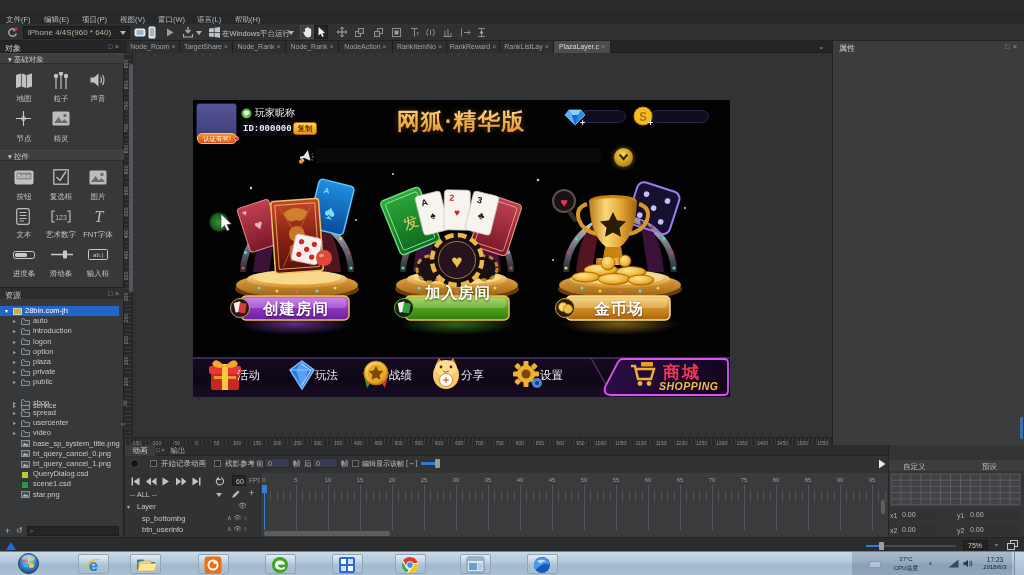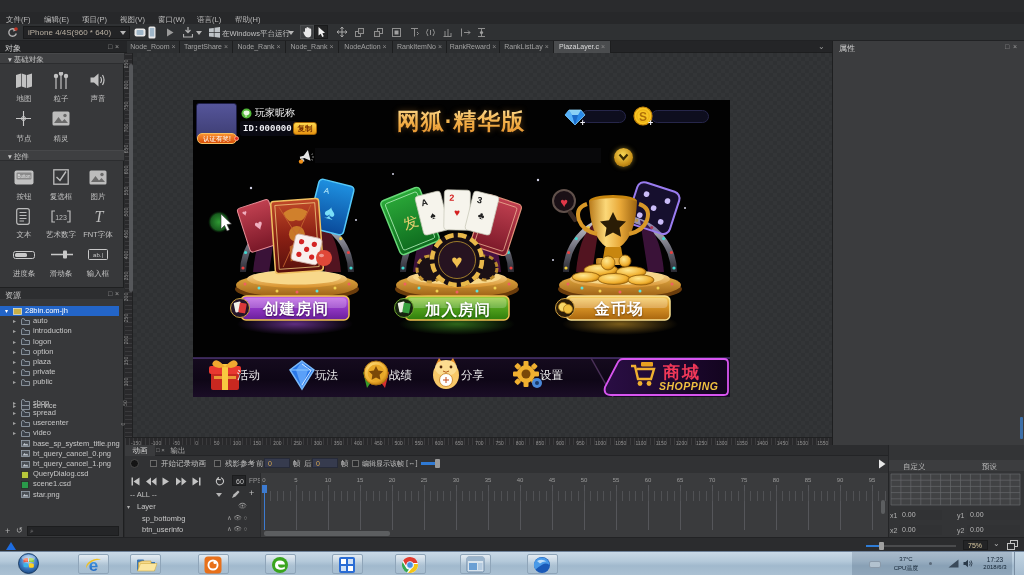--- a/index.html
+++ b/index.html
@@ -1220,21 +1220,21 @@
         </g>
         <circle cx="4" cy="12.6" r="2.2" fill="#f09018"></circle>
         <path d="M14.5 5.5 L16 4.8 M15 8 L17 8 M14.5 10.5 L16 11.2" stroke="#909090" stroke-width="0.9"></path>
       </svg>
   <div class="abs" style="left:421px;top:48px;width:19px;height:19px;border-radius:50%;background:radial-gradient(circle at 45% 35%, #f8d855, #c89018 60%, #7a5608);box-shadow:0 0 5px rgba(240,200,60,0.5)"></div>
   <svg class="abs" style="left:425px;top:53px" width="11" height="9" viewBox="0 0 11 9">
         <path d="M1.5 1.5 L5.5 6 L9.5 1.5" stroke="#3a2c04" stroke-width="2.2" fill="none"></path>
       </svg>
 
   <div class="abs" style="left:60px;top:199px;width:86px;text-align:center;font-size:15.5px;font-weight:bold;color:#fff;text-shadow:0 1px 2px rgba(40,0,60,0.8);letter-spacing:1px">创建房间</div>
-  <div class="abs" style="left:222px;top:200px;width:86px;text-align:center;font-size:15.5px;font-weight:bold;color:#fff;text-shadow:0 1px 2px rgba(10,50,0,0.8);letter-spacing:1px">加入房间</div>
+  <div class="abs" style="left:222px;top:183px;width:86px;text-align:center;font-size:15.5px;font-weight:bold;color:#fff;text-shadow:0 1px 2px rgba(10,50,0,0.8);letter-spacing:1px">加入房间</div>
   <div class="abs" style="left:385px;top:199px;width:82px;text-align:center;font-size:15.5px;font-weight:bold;color:#fff;text-shadow:0 1px 2px rgba(80,40,0,0.8);letter-spacing:1px">金币场</div>
 
   <div class="abs" style="left:44px;top:268px;font-size:11.5px;color:#f0f0f0">活动</div>
   <div class="abs" style="left:122px;top:268px;font-size:11.5px;color:#f0f0f0">玩法</div>
   <div class="abs" style="left:196px;top:268px;font-size:11.5px;color:#f0f0f0">战绩</div>
   <div class="abs" style="left:268px;top:268px;font-size:11.5px;color:#f0f0f0">分享</div>
   <div class="abs" style="left:347px;top:268px;font-size:11.5px;color:#f0f0f0">设置</div>
   <div class="abs" style="left:470px;top:261px;font-size:17px;font-weight:bold;color:#f03858;letter-spacing:2px">商城</div>
   <div class="abs" style="left:466px;top:280px;font-size:10.5px;font-weight:bold;font-style:italic;color:#f0c040;letter-spacing:0.5px">SHOPPING</div>
 

